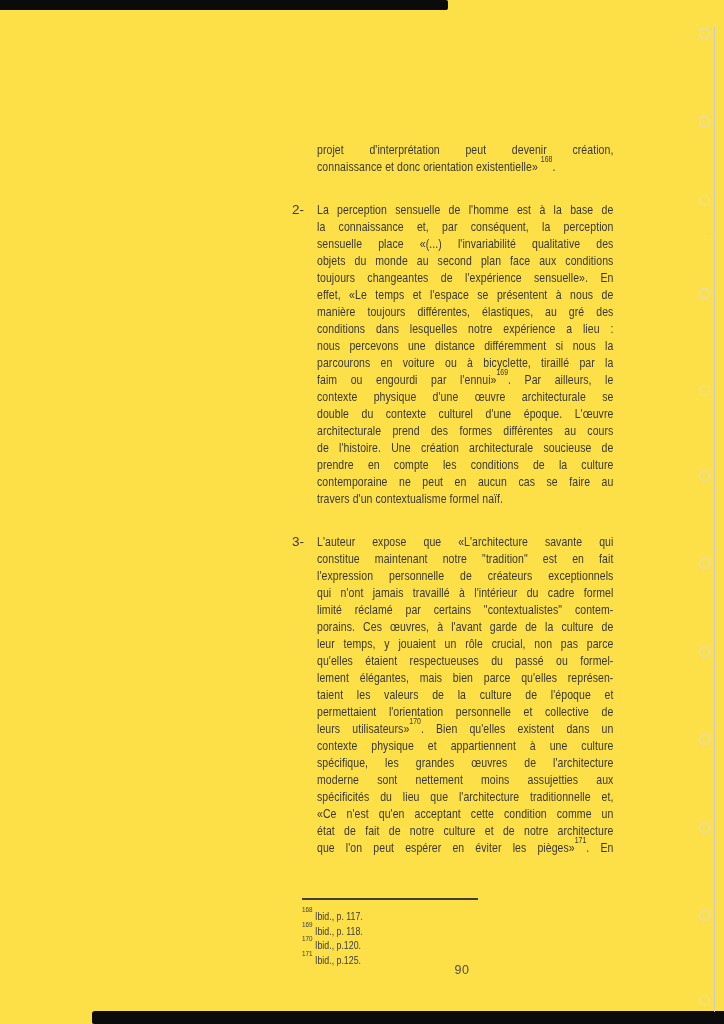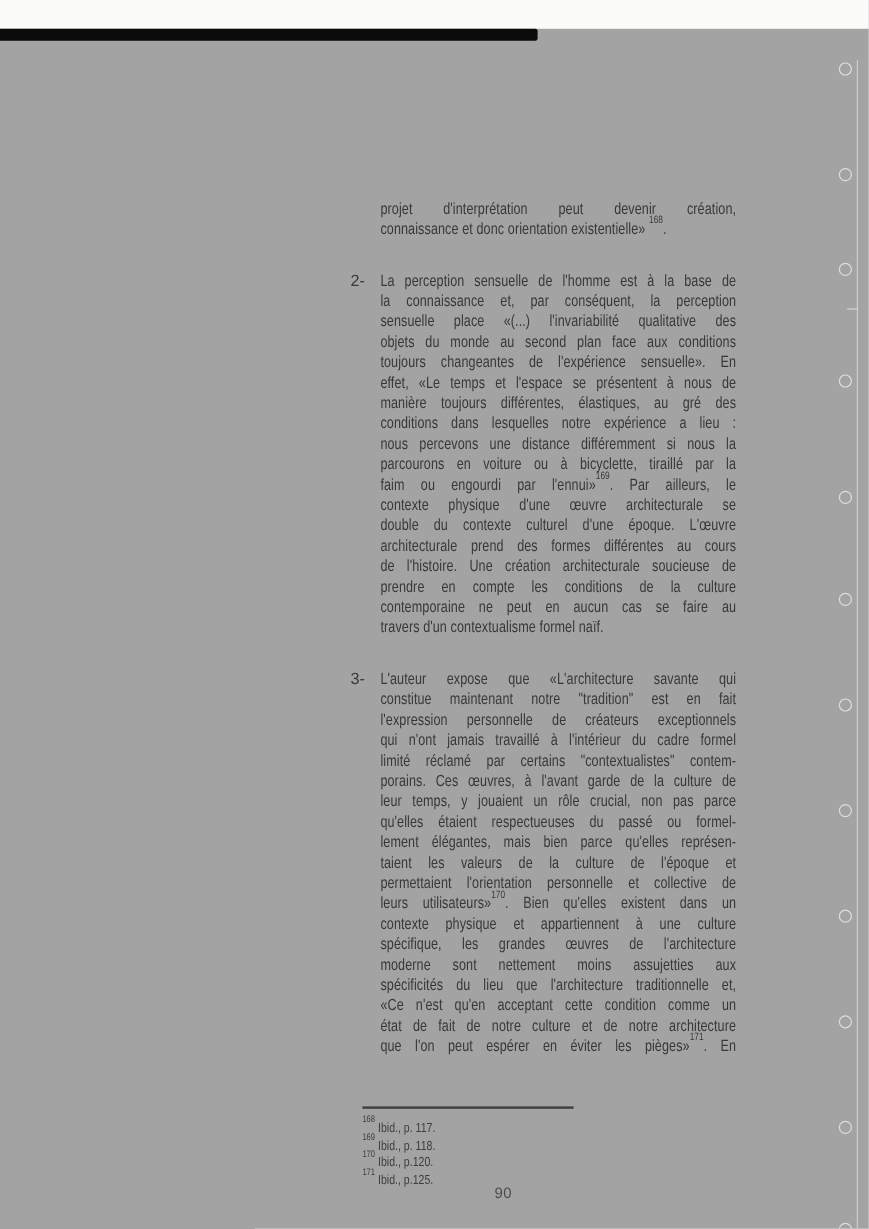--- a/index.html
+++ b/index.html
@@ -2,21 +2,21 @@
 <html><head>
 <meta charset="utf-8">
 <style>
   html,body{margin:0;padding:0;}
   body{
     width:724px;height:1024px;position:relative;overflow:hidden;
     background:#fbfbfa;
     font-family:"Liberation Sans","DejaVu Sans",sans-serif;
     -webkit-font-smoothing:antialiased;
   }
-  .page{position:absolute;inset:0;background:#a3a3a3;margin-top:24px;}
+  .page{position:absolute;inset:0;background:#fde047;}
 
   
   .bar-top{position:absolute;left:0;top:0;width:448px;height:10px;background:#0b0b0b;border-radius:0 2px 2px 0;}
   .bar-bottom{position:absolute;left:92px;top:1011px;width:632px;height:13px;background:#0b0b0b;border-radius:3px 0 0 2px;}
   .edge-line{position:absolute;left:714px;top:26px;width:1px;height:986px;background:#cdcdcb;}
   .edge-tick{position:absolute;left:706px;top:233px;width:9px;height:1px;background:#d2d2d0;}
   .ring{position:absolute;left:699px;width:11px;height:11px;border:1.5px solid #dededc;border-radius:50%;background:transparent;box-sizing:border-box;}
 
   
   .textblock{position:absolute;left:317px;top:141px;width:300px;color:#383838;}
@@ -37,21 +37,21 @@
 
   
   .footnotes{position:absolute;left:302px;top:898px;color:#3d3d3d;}
   .fn-rule{width:176px;height:2px;background:#3f3f3f;margin-bottom:9px;}
   .fn-lines{transform:scaleX(0.8);transform-origin:0 0;width:220px;}
   .fn-item{font-size:11px;line-height:14.6px;white-space:nowrap;}
   .fn-item sup{font-size:72%;top:-0.4em;}
 
   .pageno{
     position:absolute;left:412px;top:963px;width:100px;
-    text-align:left;font-size:12.5px;color:#4c4c4c;letter-spacing:0.5px;
+    text-align:center;font-size:12.5px;color:#4c4c4c;letter-spacing:0.5px;
   }
 </style>
 </head>
 <body>
 
 <div class="page">
 
   <div class="bar-top"></div>
   <div class="bar-bottom"></div>
   <div class="edge-line"></div>

